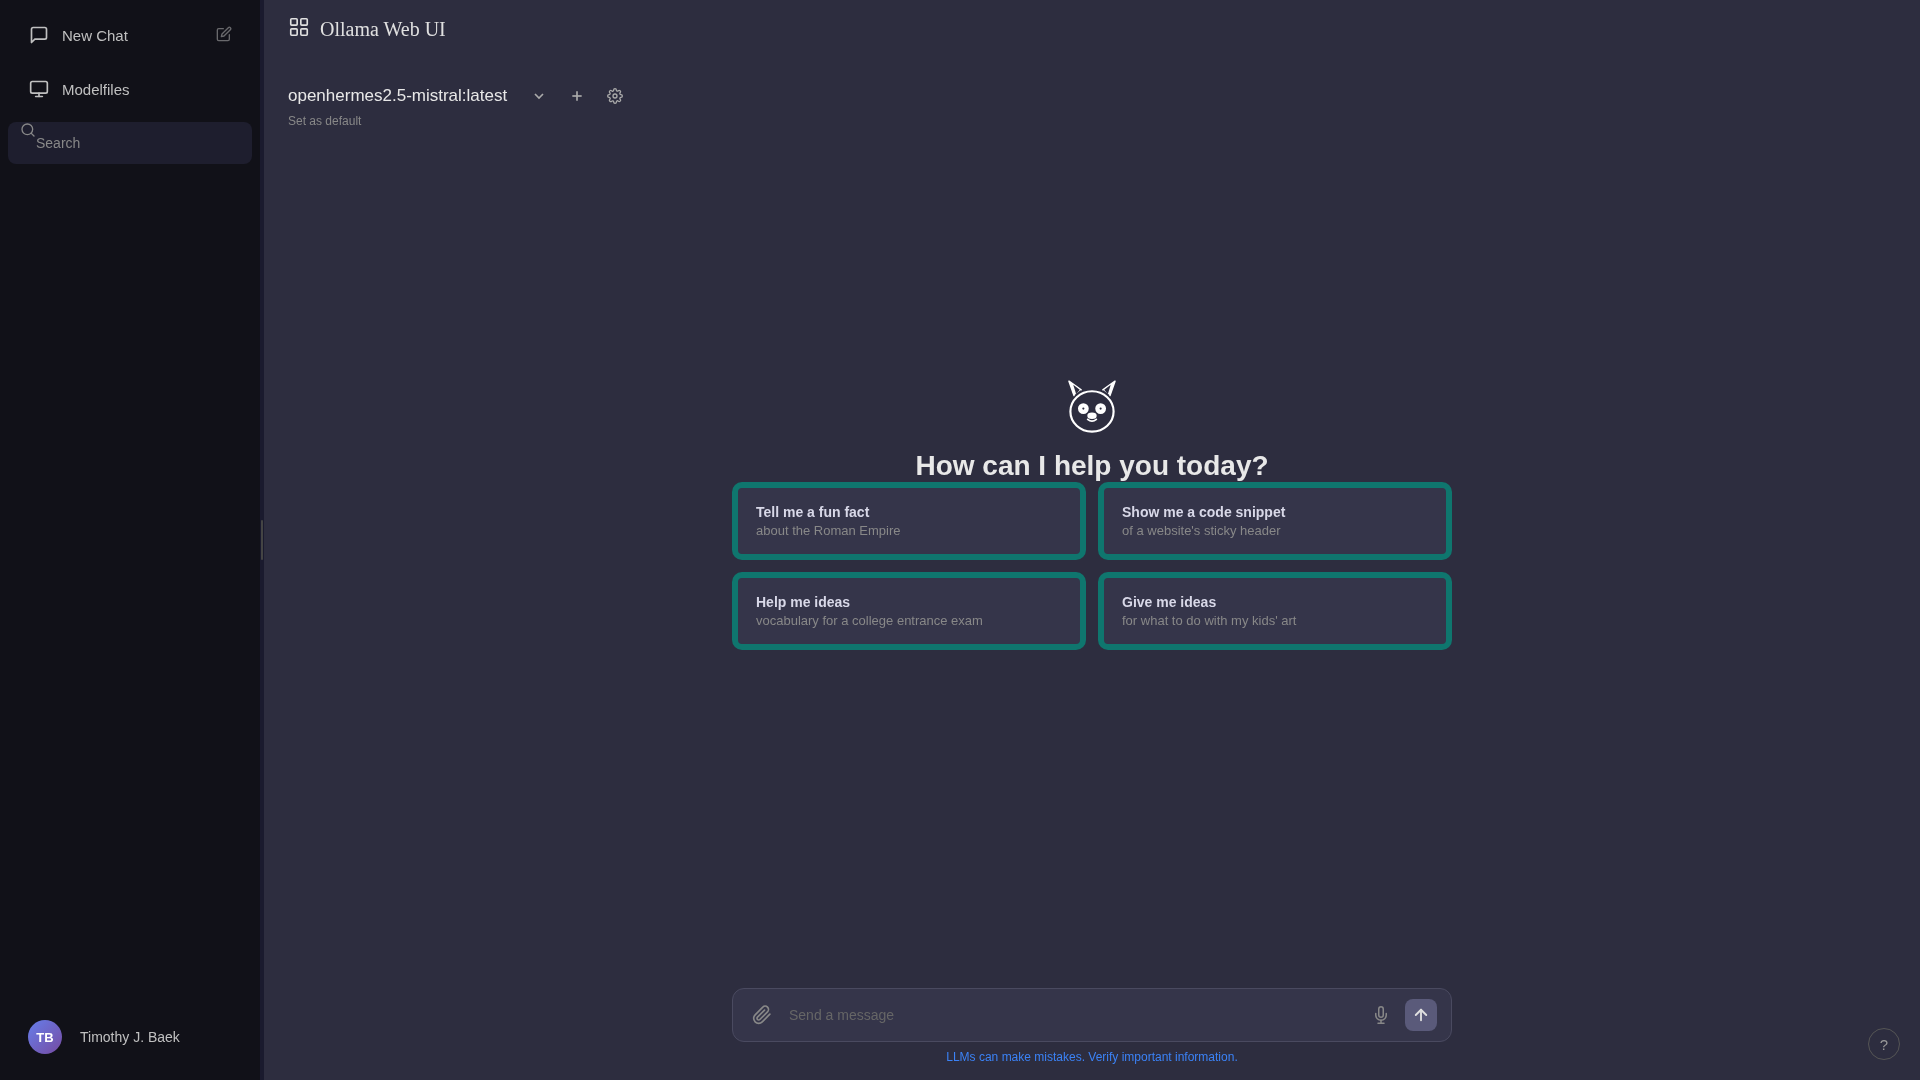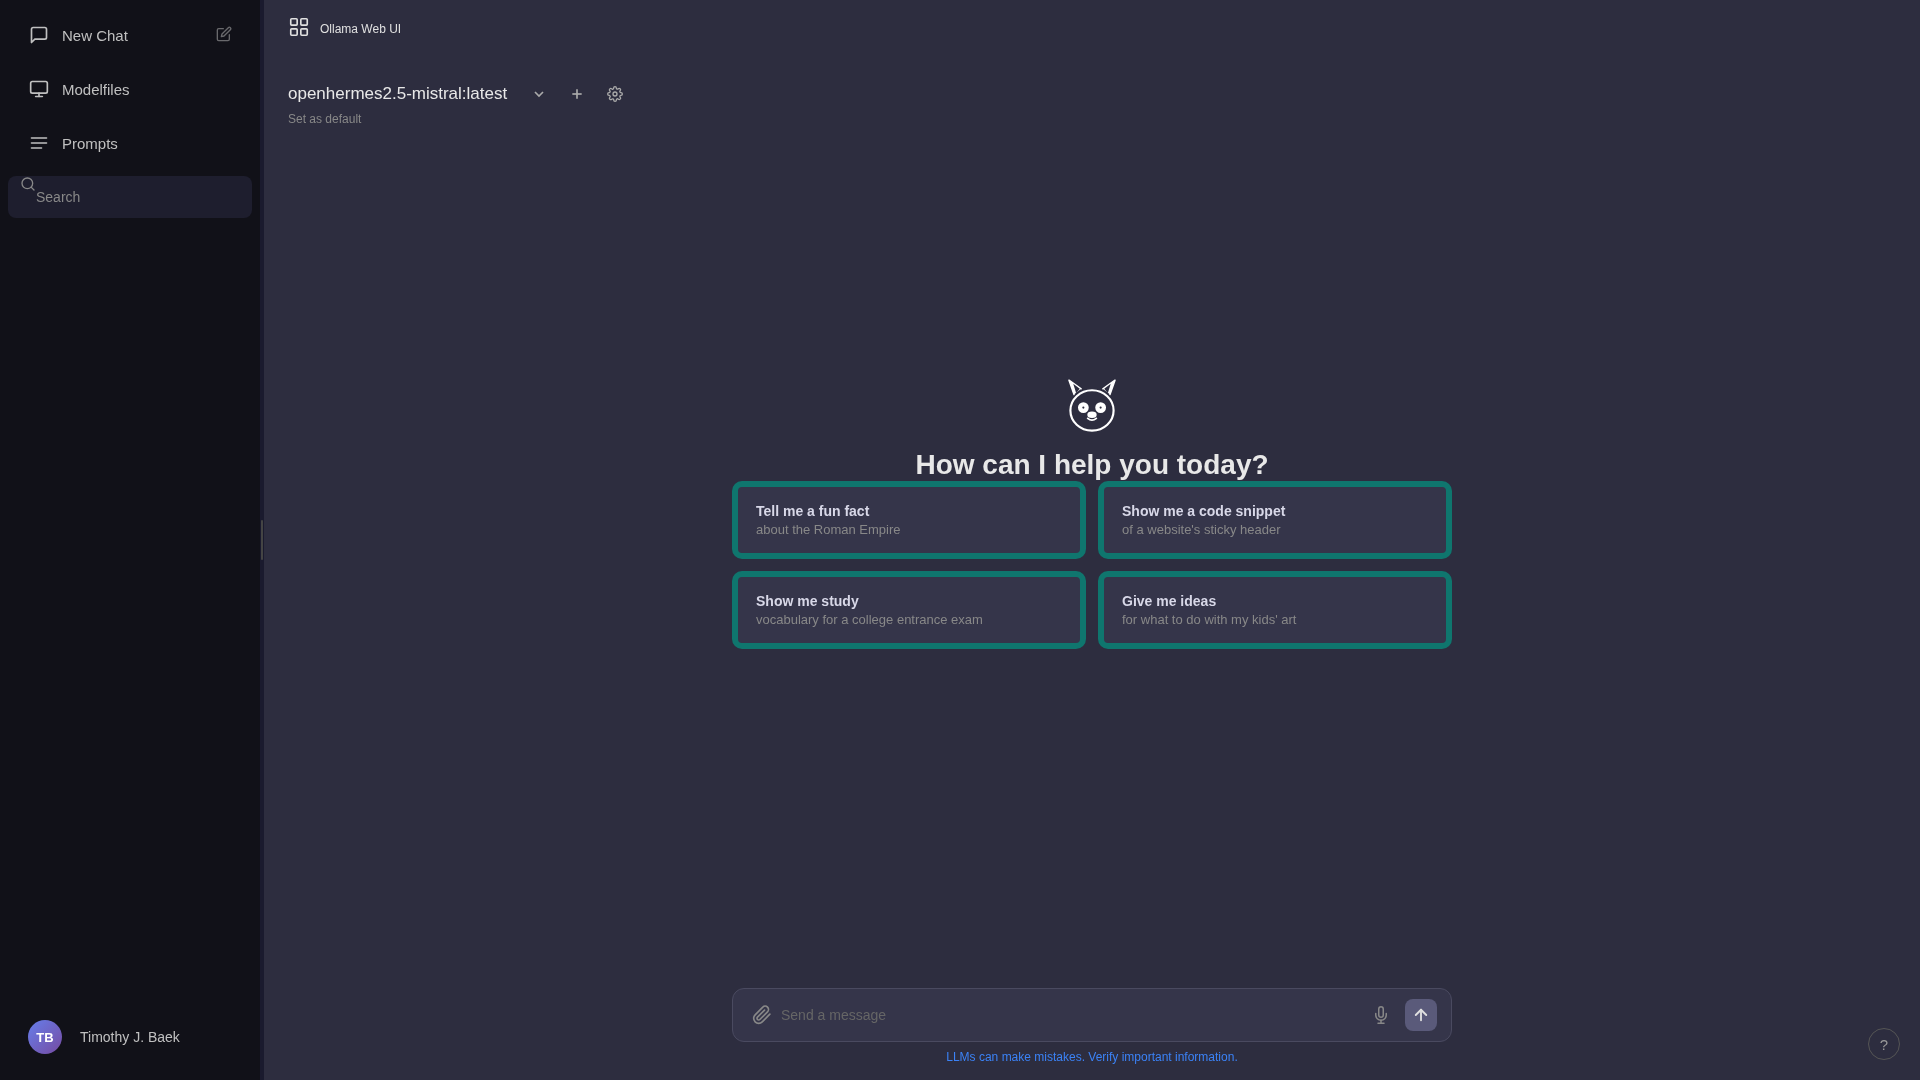--- a/index.html
+++ b/index.html
@@ -138,22 +138,23 @@
       align-items: center;
       padding: 16px 24px;
       gap: 12px;
     }
 
     .topbar-logo {
       display: flex;
       align-items: center;
       gap: 10px;
       color: #e0e0e0;
-      font-size: 12px;
+      font-size: 20px;
       font-weight: 500;
+      font-family: Liberation Serif, serif;
     }
 
     
     .model-bar {
       display: flex;
       flex-direction: column;
       padding: 8px 24px 4px 24px;
     }
 
     .model-selector {
@@ -261,21 +262,21 @@
     }
 
     .chat-input-container {
       width: 720px;
       background: #35354a;
       border: 1px solid #4a4a60;
       border-radius: 12px;
       display: flex;
       align-items: center;
       padding: 10px 14px;
-      gap: 4px;
+      gap: 12px;
     }
 
     .attach-btn {
       width: 30px;
       height: 30px;
       display: flex;
       align-items: center;
       justify-content: center;
       cursor: pointer;
       color: #888;
@@ -369,31 +370,20 @@
     <span class="icon">
       <svg width="20" height="20" viewBox="0 0 24 24" fill="none" stroke="currentColor" stroke-width="2" stroke-linecap="round" stroke-linejoin="round">
         <rect x="2" y="3" width="20" height="14" rx="2" ry="2"></rect>
         <line x1="8" y1="21" x2="16" y2="21"></line>
         <line x1="12" y1="17" x2="12" y2="21"></line>
       </svg>
     </span>
     <span>Modelfiles</span>
   </div>
 
-  <div class="sidebar-item">
-    <span class="icon">
-      <svg width="20" height="20" viewBox="0 0 24 24" fill="none" stroke="currentColor" stroke-width="2" stroke-linecap="round" stroke-linejoin="round">
-        <line x1="3" y1="6" x2="21" y2="6"></line>
-        <line x1="3" y1="12" x2="21" y2="12"></line>
-        <line x1="3" y1="18" x2="15" y2="18"></line>
-        <path d="M17 16l2 2 4-4" style="display:none"></path>
-      </svg>
-    </span>
-    <span>Prompts</span>
-  </div>
 
   <div class="search-container">
     <span>
       <svg width="16" height="16" viewBox="0 0 24 24" fill="none" stroke="#888" stroke-width="2" stroke-linecap="round" stroke-linejoin="round">
         <circle cx="11" cy="11" r="8"></circle>
         <line x1="21" y1="21" x2="16.65" y2="16.65"></line>
       </svg>
     </span>
     <input type="text" placeholder="Search" style="">
   </div>
@@ -484,21 +474,21 @@
         <div class="suggestion-title">Tell me a fun fact</div>
         <div class="suggestion-sub">about the Roman Empire</div>
       </div>
 
       <div class="suggestion-card">
         <div class="suggestion-title">Show me a code snippet</div>
         <div class="suggestion-sub">of a website's sticky header</div>
       </div>
 
       <div class="suggestion-card">
-        <div class="suggestion-title">Show me study</div>
+        <div class="suggestion-title">Help me ideas</div>
         <div class="suggestion-sub">vocabulary for a college entrance exam</div>
       </div>
 
       <div class="suggestion-card">
         <div class="suggestion-title">Give me ideas</div>
         <div class="suggestion-sub">for what to do with my kids' art</div>
       </div>
 
     </div>
   </div>

